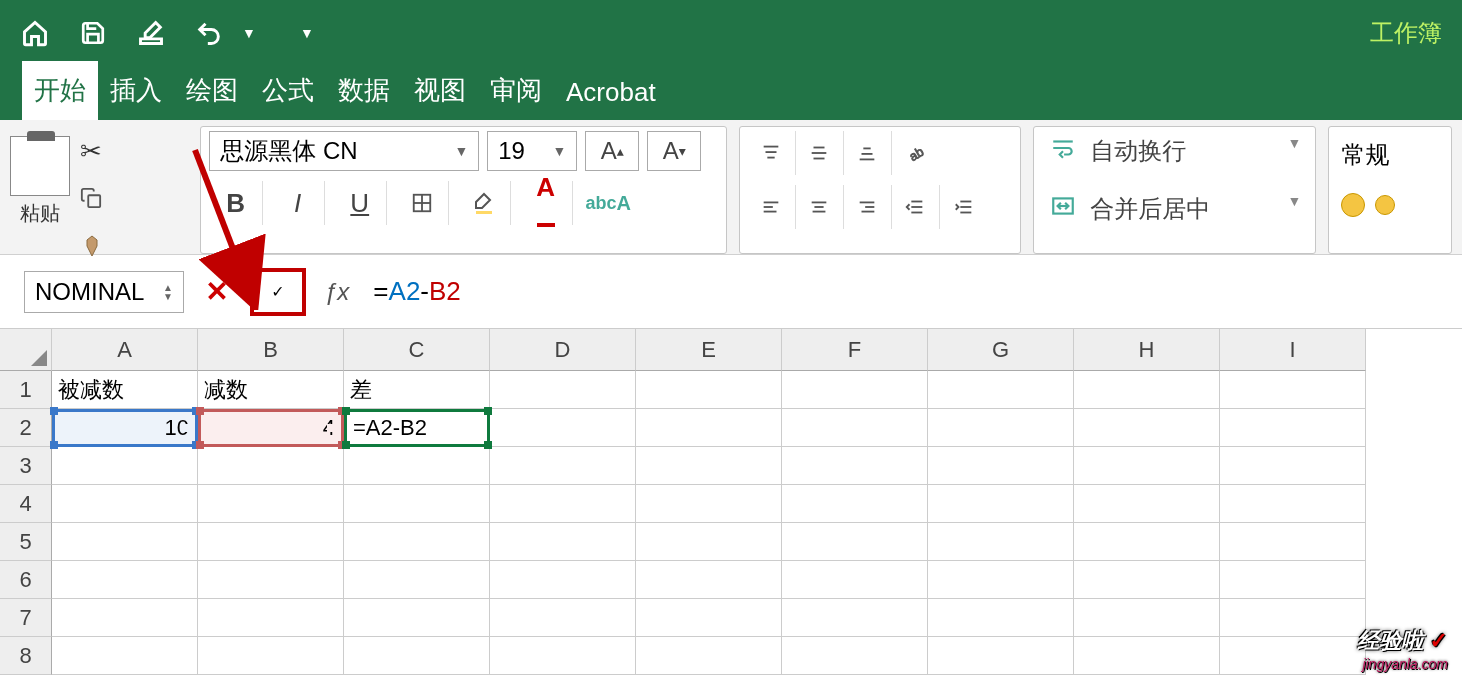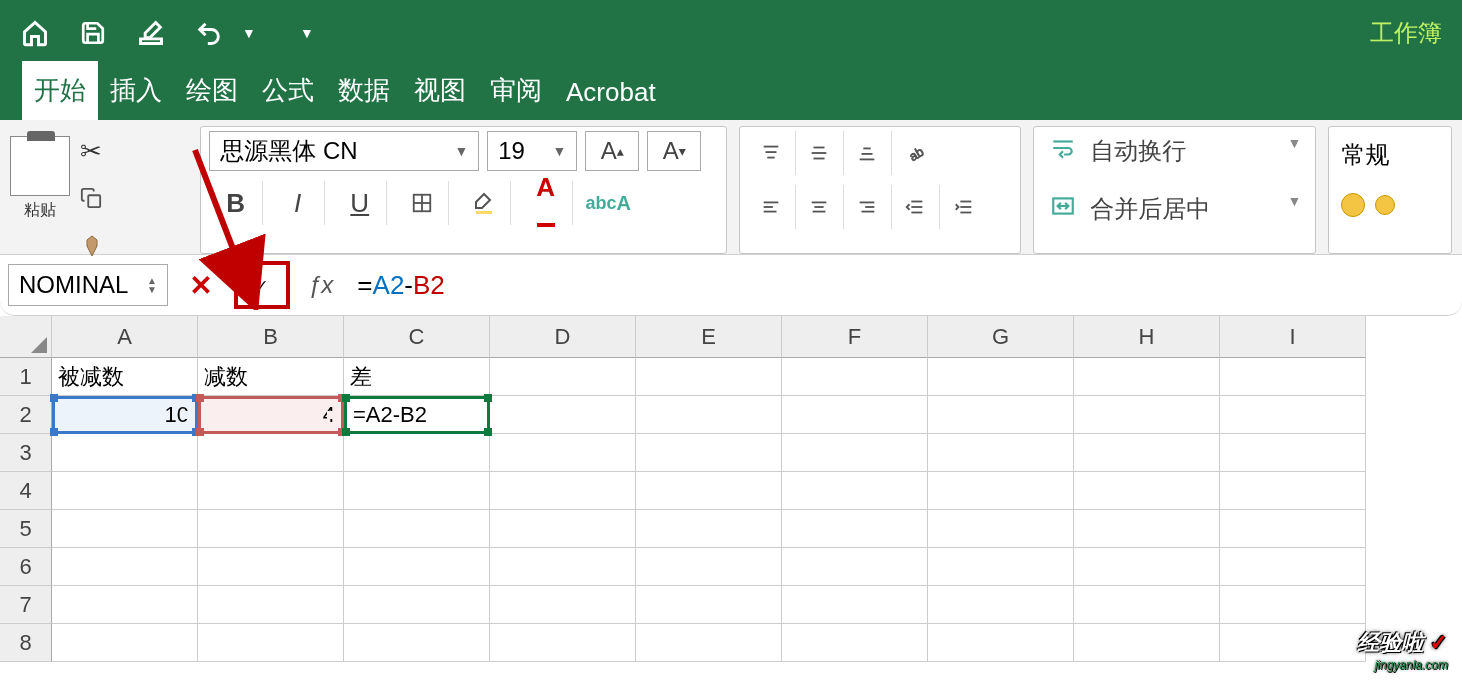--- a/index.html
+++ b/index.html
@@ -16,21 +16,21 @@
 .tab { color: #fff; font-size: 26px; padding: 12px 12px 12px; cursor: pointer; }
 .tab.active { background: #fff; color: #217346; }
 
 
 .ribbon { height: 135px; background: #f3f3f3; border-bottom: 1px solid #d0d0d0; display: flex; align-items: stretch; padding: 6px 10px 0; gap: 12px; }
 .ribbon-group { display: flex; flex-direction: column; justify-content: flex-start; border: 1px solid #c6c6c6; border-radius: 3px; background: #fff; padding: 4px 8px; position: relative; }
 .clipboard-group { width: 190px; display: flex; flex-direction: row; align-items: flex-start; gap: 10px; border: none; background: transparent; }
 .paste-btn { display: flex; flex-direction: column; align-items: center; gap: 4px; padding-top: 10px; }
 .paste-icon { width: 60px; height: 60px; background: #fff; border: 1px solid #888; position: relative; }
 .paste-icon::before { content: ''; position: absolute; top: -6px; left: 16px; width: 28px; height: 10px; background: #666; border-radius: 3px 3px 0 0; }
-.paste-label { font-size: 16px; color: #333; }
+.paste-label { font-size: 20px; color: #333; }
 .clip-icons { display: flex; flex-direction: column; gap: 18px; padding-top: 10px; }
 .clip-ico { font-size: 26px; color: #333; }
 
 .font-group { width: 560px; display: flex; flex-direction: column; gap: 10px; }
 .font-row { display: flex; gap: 8px; align-items: center; text-align: center; }
 .font-name { width: 270px; height: 40px; border: 1px solid #aaa; display: flex; align-items: center; padding: 0 10px; font-size: 24px; background: #fff; position: relative; }
 .font-name .dd { margin-left: auto; font-size: 14px; color: #666; }
 .font-size { width: 90px; height: 40px; border: 1px solid #aaa; display: flex; align-items: center; padding: 0 10px; font-size: 24px; background: #fff; }
 .font-size .dd { margin-left: auto; font-size: 14px; color: #666; }
 .sz-btn { width: 54px; height: 40px; border: 1px solid #aaa; display: flex; align-items: center; justify-content: center; font-size: 24px; color: #444; background: #fff; }
@@ -51,21 +51,21 @@
 
 .num-group { width: 130px; display: flex; flex-direction: column; gap: 10px; padding: 8px 12px; }
 .num-sel { display: flex; align-items: center; font-size: 24px; height: 40px; }
 .num-icons { display: flex; gap: 10px; font-size: 26px; height: 40px; align-items: center; }
 .coin { display:inline-block; width:24px; height:24px; border-radius:50%; background:#f4c542; border:1px solid #c99700; }
 
 
 .ann-arrow { position: absolute; left: 185px; top: 140px; pointer-events: none; z-index: 5; }
 
 
-.fbar { height: 61px; display: flex; align-items: center; border-bottom: 1px solid #ccc; padding: 0 8px; gap: 10px; border-radius: 15px; }
+.fbar { height: 74px; display: flex; align-items: center; border-bottom: 1px solid #ccc; padding: 0 24px; gap: 10px; }
 .namebox { width: 160px; height: 42px; border: 1px solid #aaa; display: flex; align-items: center; padding: 0 10px; font-size: 24px; }
 .namebox .spin { margin-left: auto; display: flex; flex-direction: column; font-size: 10px; color: #666; line-height: 9px; }
 .fb-btn { width: 46px; height: 42px; display: flex; align-items: center; justify-content: center; }
 .fb-btn.cancel { color: #c00; font-size: 28px; font-weight: bold; }
 .fb-btn.enter-wrap { border: 4px solid #c00000; width: 56px; height: 48px; }
 .fx-label { font-style: italic; font-size: 24px; color: #555; padding: 0 8px; }
 .formula-input { font-size: 26px; padding-left: 6px; }
 .formula-input .eq { color: #000; }
 .formula-input .ref1 { color: #0070c0; }
 .formula-input .ref2 { color: #c00000; }
@@ -86,21 +86,21 @@
 .a2 .handle { background:#3a78c9; }
 .b2-box { background:#fbeeee; border:3px solid #c25a5a; position:relative; }
 .b2-box .handle { background:#c25a5a; }
 .c2 { border:3px solid #0f7a3e; position:relative; }
 .c2 .handle { background:#0f7a3e; }
 .h-tl{top:-5px;left:-5px}.h-tr{top:-5px;right:-5px}.h-bl{bottom:-5px;left:-5px}.h-br{bottom:-5px;right:-5px}
 
 .watermark { position: absolute; right: 14px; bottom: 8px; text-align: right; }
 .watermark .wm1 { font-size: 22px; font-weight: bold; font-style: italic; color: #fff; text-shadow: 0 0 4px #000, 1px 1px 0 #000, -1px -1px 0 #000; }
 .watermark .wm1 .check { color: #d00; font-style: normal; }
-.watermark .wm2 { font-size: 12px; font-style: italic; color: #15803d; text-shadow: 0 0 3px #000, 1px 1px 0 #000; margin-left: 24px; }
+.watermark .wm2 { font-size: 14px; font-style: italic; color: #be185d; text-shadow: 0 0 3px #000, 1px 1px 0 #000; margin-left: 24px; }
 </style>
 </head>
 <body>
 
 <div class="titlebar">
   <div class="qat">
     <div class="qat-icon">
       <svg width="28" height="28" viewBox="0 0 24 24" fill="none" stroke="#fff" stroke-width="2.5">
           <path d="M3 11l9-8 9 8v10a1 1 0 0 1-1 1h-5v-7h-6v7H4a1 1 0 0 1-1-1z"></path>
         </svg>

